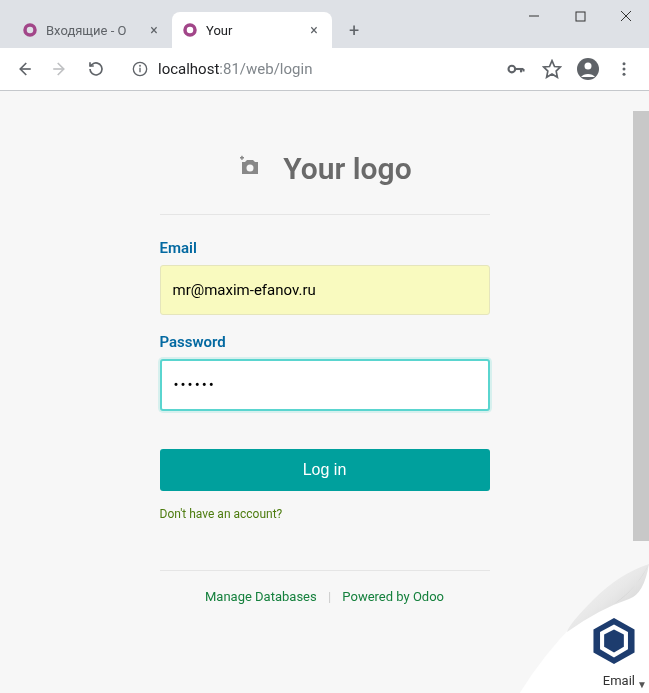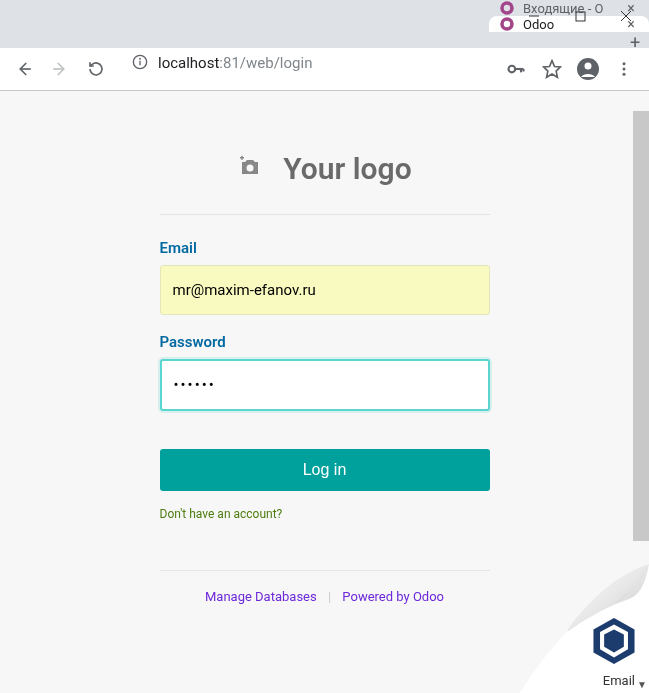--- a/index.html
+++ b/index.html
@@ -17,21 +17,20 @@
       background: #dee1e6;
       border-bottom: 1px solid #c5c8cc;
     }
     
     .tab-bar {
       display: flex;
       align-items: flex-end;
       height: 48px;
       padding-left: 12px;
       position: relative;
-      flex-direction: column;
     }
     
     .tab {
       display: flex;
       align-items: center;
       height: 36px;
       padding: 0 10px;
       font-size: 13px;
       color: #5f6368;
       border-radius: 8px 8px 0 0;
@@ -117,21 +116,21 @@
       justify-content: center;
       color: #5f6368;
       border-radius: 50%;
     }
     
     .nav-btn.disabled { opacity: 0.4; }
     
     .address-bar {
       flex: 1;
       display: flex;
-      align-items: flex-start;
+      align-items: center;
       height: 30px;
       border-radius: 15px;
       padding: 0 10px;
       font-size: 15px;
       color: #202124;
       margin: 0 6px;
     }
     
     .info-icon {
       color: #5f6368;
@@ -259,21 +258,21 @@
     .footer-links {
       text-align: center;
       margin-top: 48px;
       font-size: 13px;
       color: #00A09D;
       border-top: 1px solid #e5e5e5;
       padding-top: 18px;
     }
     
     .footer-links a {
-      color: #6d28d9;
+      color: #15803d;
       text-decoration: none;
     }
     
     .footer-sep {
       color: #ccc;
       margin: 0 8px;
     }
     
     
     .corner-badge {
@@ -333,21 +332,21 @@
       </span>
       <span class="tab-title">Входящие - О</span>
       <span class="tab-close">×</span>
     </div>
     <div class="tab active">
       <span class="tab-favicon">
         <svg width="16" height="16" viewBox="0 0 16 16">
             <circle class="odoo-ring" cx="8" cy="8" r="5"></circle>
           </svg>
       </span>
-      <span class="tab-title">Odoo</span>
+      <span class="tab-title">Your</span>
       <span class="tab-close">×</span>
     </div>
     <div class="new-tab-btn">+</div>
 
     <div class="window-controls">
       <div class="win-btn">
         <svg width="12" height="12" viewBox="0 0 12 12">
             <line x1="1" y1="6" x2="11" y2="6" stroke="#333" stroke-width="1"></line>
           </svg>
       </div>

